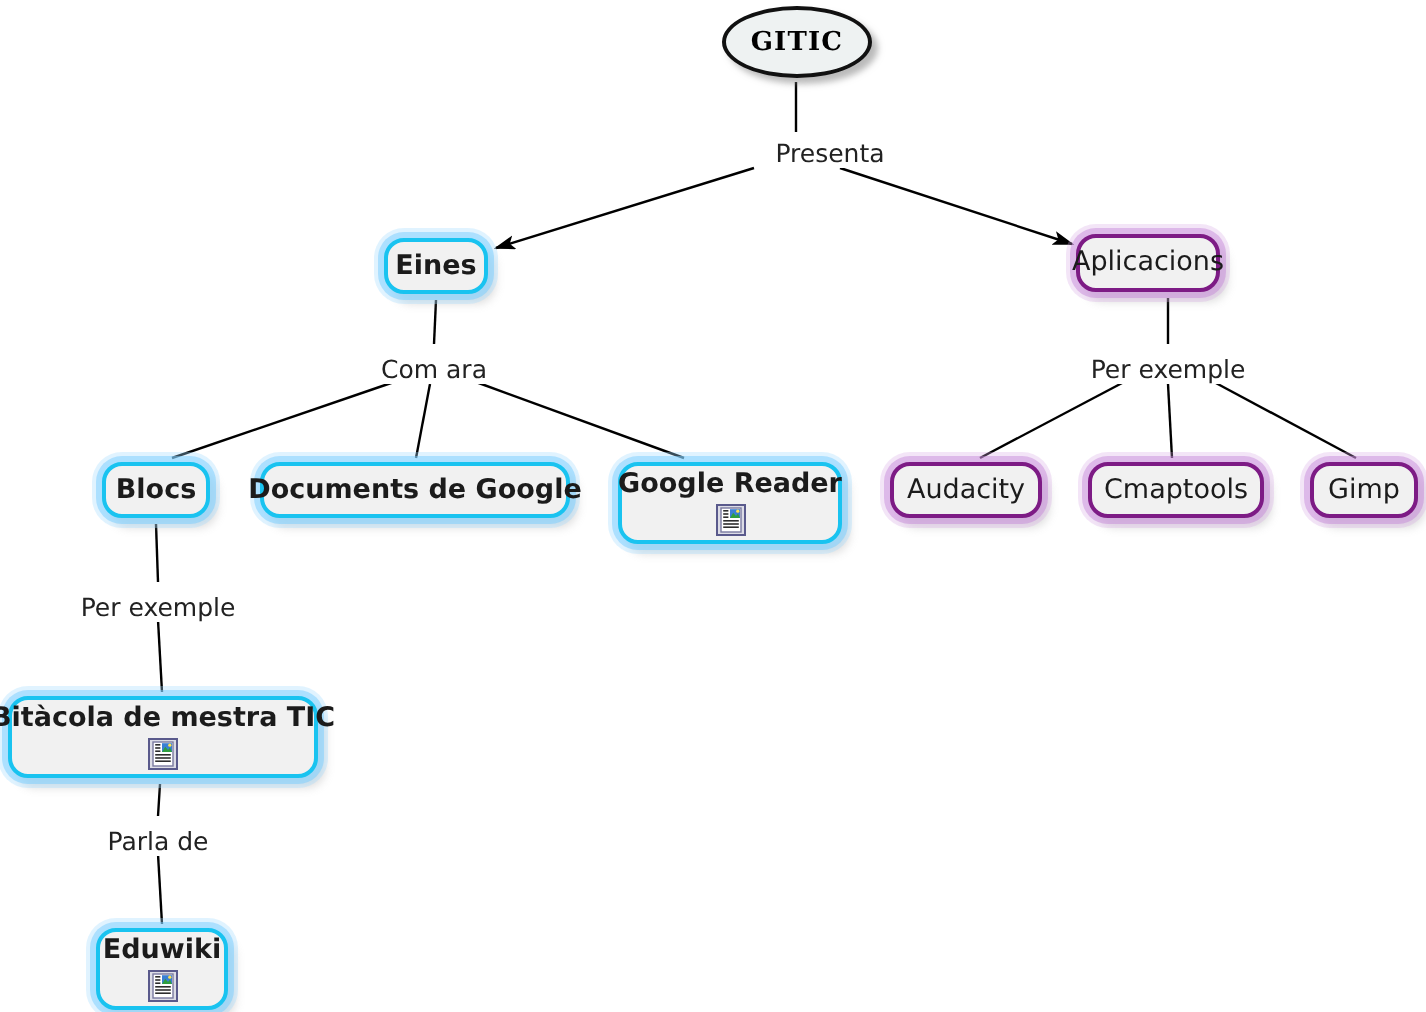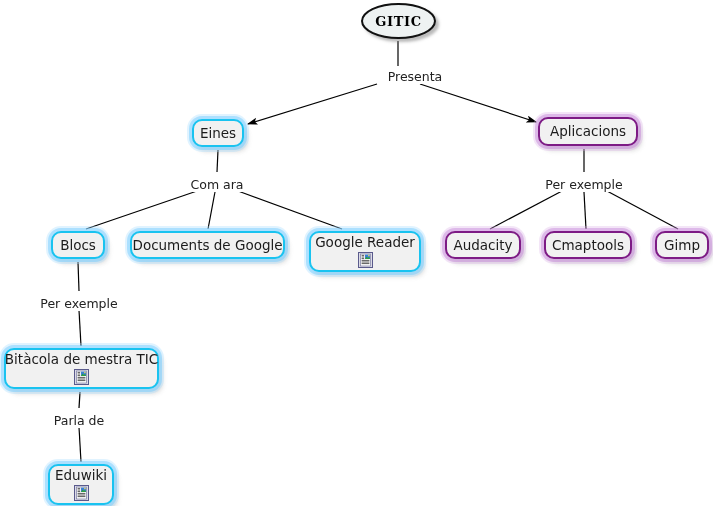--- a/index.html
+++ b/index.html
@@ -58,20 +58,21 @@
   .node .label {
     white-space: nowrap;
     padding: 0 9px;
   }
   .node.cyan {
     border: 2px solid #19c3f0;
     box-shadow:
       0 0 0 3px rgba(120,205,255,0.50),
       0 0 0 5px rgba(165,220,255,0.34),
       4px 5px 4px rgba(150,150,150,0.30);
+    font-weight: bold;
   }
   .node.purple {
     border: 2px solid #7d1b85;
     box-shadow:
       0 0 0 3px rgba(196,130,215,0.45),
       0 0 0 5px rgba(215,170,230,0.30),
       4px 5px 4px rgba(150,150,150,0.30);
   }
   .node.has-icon .label { margin-bottom: 1px; }
 
@@ -134,21 +135,21 @@
   </svg>
 
   <div class="root-node" style="left:361px; top:3px; width:75px; height:36px;">
     <span>GITIC</span>
   </div>
 
   <div class="node cyan" style="left:192px; top:119px; width:52px; height:28px;">
     <span class="label">Eines</span>
   </div>
 
-  <div class="node purple" style="left:538px; top:117px; width:100px; height:29px;">
+  <div class="node purple" style="left:538px; top:117px; width:72px; height:29px;">
     <span class="label">Aplicacions</span>
   </div>
 
   <div class="node cyan" style="left:51px; top:231px; width:54px; height:28px;">
     <span class="label">Blocs</span>
   </div>
 
   <div class="node cyan" style="left:130px; top:231px; width:155px; height:28px;text-align:right;">
     <span class="label">Documents de Google</span>
   </div>

